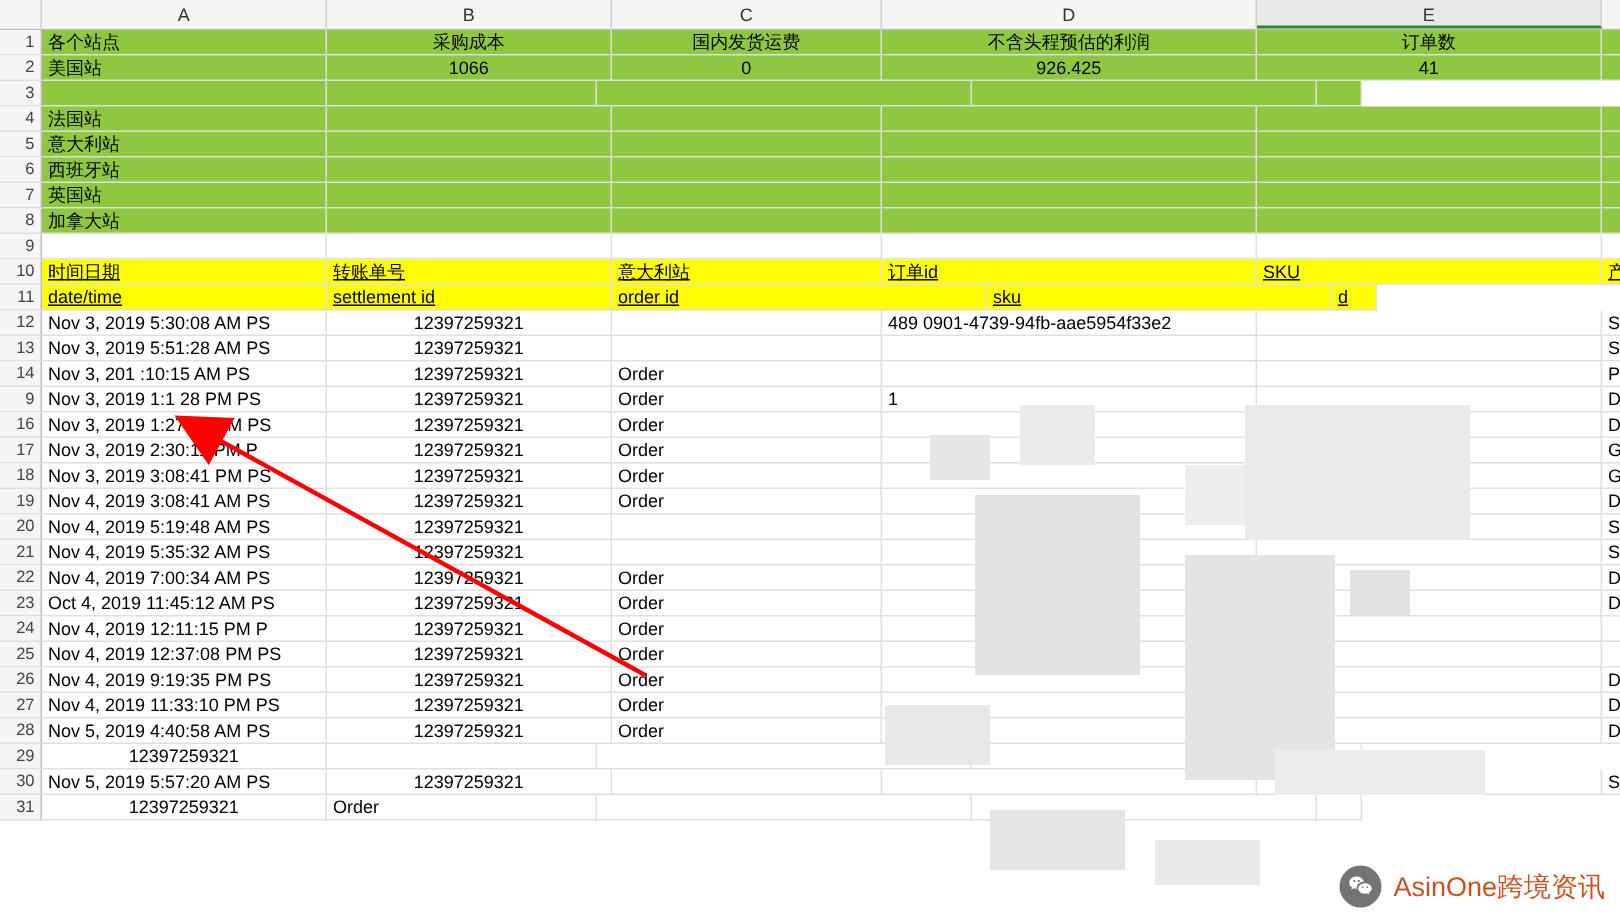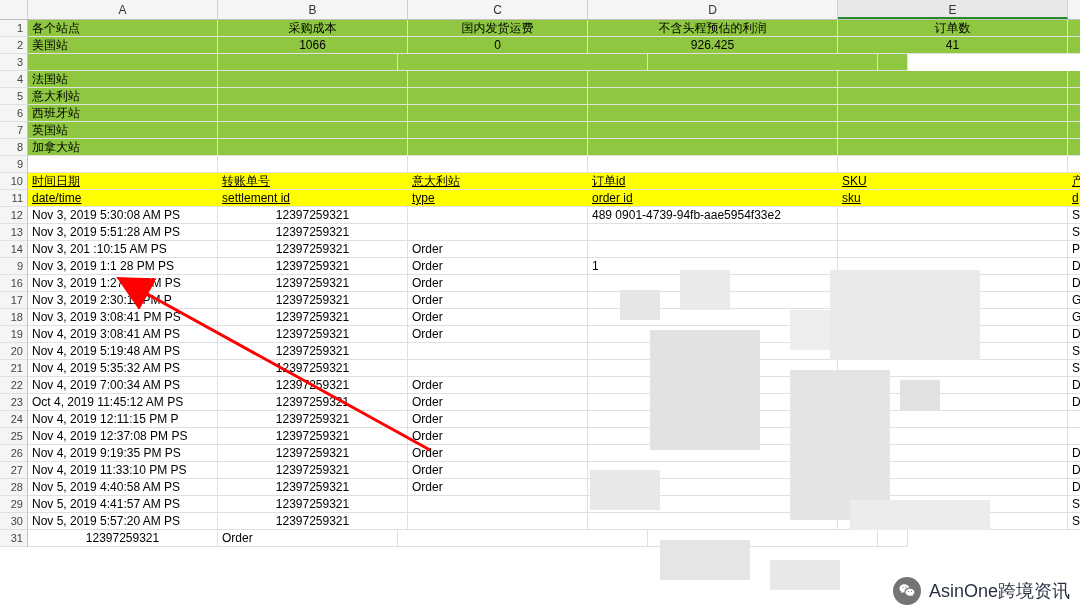--- a/index.html
+++ b/index.html
@@ -38,21 +38,21 @@
   }
   .green { background: #8fc741; }
   .yellow { background: #ffff00; text-decoration: underline; }
   .center { text-align: center; }
   .arrow {
     position: absolute; pointer-events: none;
   }
   .watermark {
     position: absolute; right: 10px; bottom: 8px;
     display: flex; align-items: center; gap: 8px;
-    color: #0f172a; font-size: 18px; opacity: .9;
+    color: #c2410c; font-size: 18px; opacity: .9;
   }
   .wm-icon {
     width: 28px; height: 28px; border-radius: 50%;
     background: #666; display:flex; align-items:center; justify-content:center;
   }
   .wm-icon svg { width:18px; height:18px; fill:#fff; }
   .blur-block {
     position:absolute; background:#eee;
   }
   .blur-block::before, .blur-block::after { content:""; position:absolute; background:#dcdcdc; }
@@ -158,21 +158,20 @@
       <div class="cell yellow" style="width:190px;flex:0 0 190px">转账单号</div>
       <div class="cell yellow" style="width:180px;flex:0 0 180px">意大利站</div>
       <div class="cell yellow" style="width:250px;flex:0 0 250px">订单id</div>
       <div class="cell yellow" style="width:230px;flex:0 0 230px">SKU</div>
       <div class="cell yellow" style="width:30px;flex:0 0 30px">产</div>
     </div>
     <div class="row">
       <div class="rowhead">11</div>
       <div class="cell yellow" style="width:190px;flex:0 0 190px">date/time</div>
       <div class="cell yellow" style="width:190px;flex:0 0 190px">settlement id</div>
-      <div class="cell yellow" style="width:180px;flex:0 0 180px">type</div>
       <div class="cell yellow" style="width:250px;flex:0 0 250px">order id</div>
       <div class="cell yellow" style="width:230px;flex:0 0 230px">sku</div>
       <div class="cell yellow" style="width:30px;flex:0 0 30px">d</div>
     </div>
     <div class="row">
       <div class="rowhead">12</div>
       <div class="cell " style="width:190px;flex:0 0 190px">Nov 3, 2019 5:30:08 AM PS</div>
       <div class="cell  center" style="width:190px;flex:0 0 190px">12397259321</div>
       <div class="cell " style="width:180px;flex:0 0 180px"></div>
       <div class="cell " style="width:250px;flex:0 0 250px">489      0901-4739-94fb-aae5954f33e2</div>
@@ -318,21 +317,20 @@
       <div class="rowhead">28</div>
       <div class="cell " style="width:190px;flex:0 0 190px">Nov 5, 2019 4:40:58 AM PS</div>
       <div class="cell  center" style="width:190px;flex:0 0 190px">12397259321</div>
       <div class="cell " style="width:180px;flex:0 0 180px">Order</div>
       <div class="cell " style="width:250px;flex:0 0 250px"></div>
       <div class="cell " style="width:230px;flex:0 0 230px"></div>
       <div class="cell " style="width:30px;flex:0 0 30px">D</div>
     </div>
     <div class="row">
       <div class="rowhead">29</div>
-      <div class="cell " style="width:190px;flex:0 0 190px">Nov 5, 2019 4:41:57 AM PS</div>
       <div class="cell  center" style="width:190px;flex:0 0 190px">12397259321</div>
       <div class="cell " style="width:180px;flex:0 0 180px"></div>
       <div class="cell " style="width:250px;flex:0 0 250px"></div>
       <div class="cell " style="width:230px;flex:0 0 230px"></div>
       <div class="cell " style="width:30px;flex:0 0 30px">S</div>
     </div>
     <div class="row">
       <div class="rowhead">30</div>
       <div class="cell " style="width:190px;flex:0 0 190px">Nov 5, 2019 5:57:20 AM PS</div>
       <div class="cell  center" style="width:190px;flex:0 0 190px">12397259321</div>

